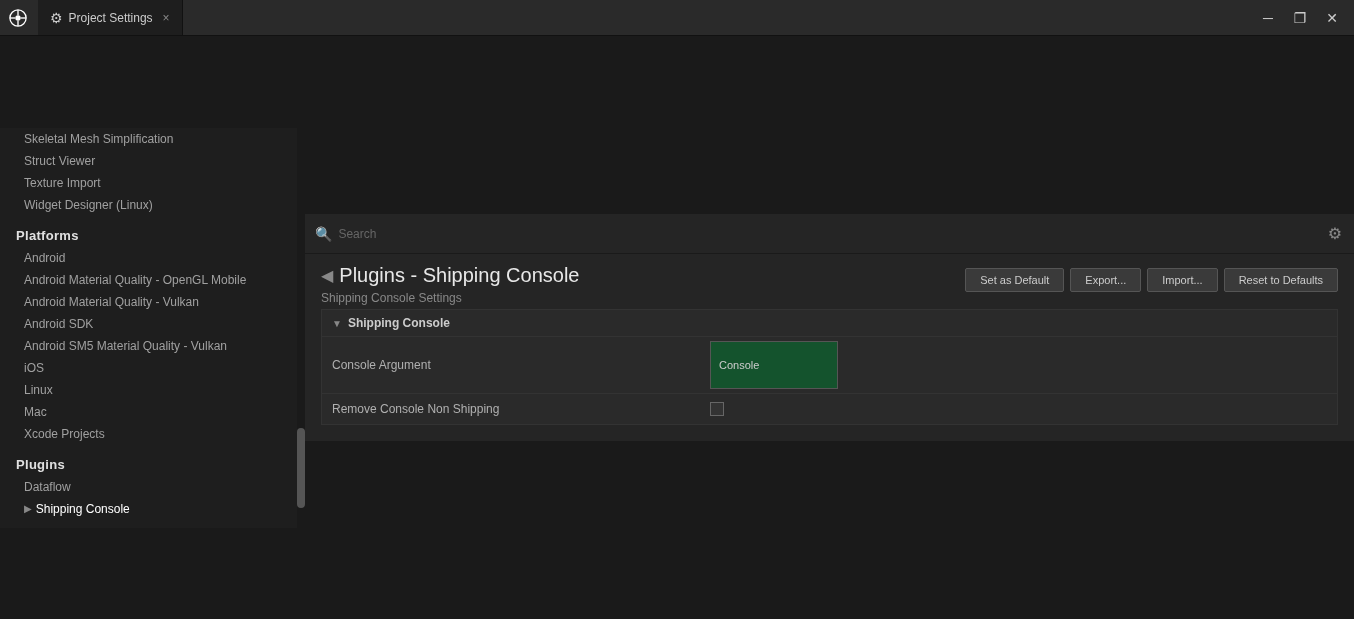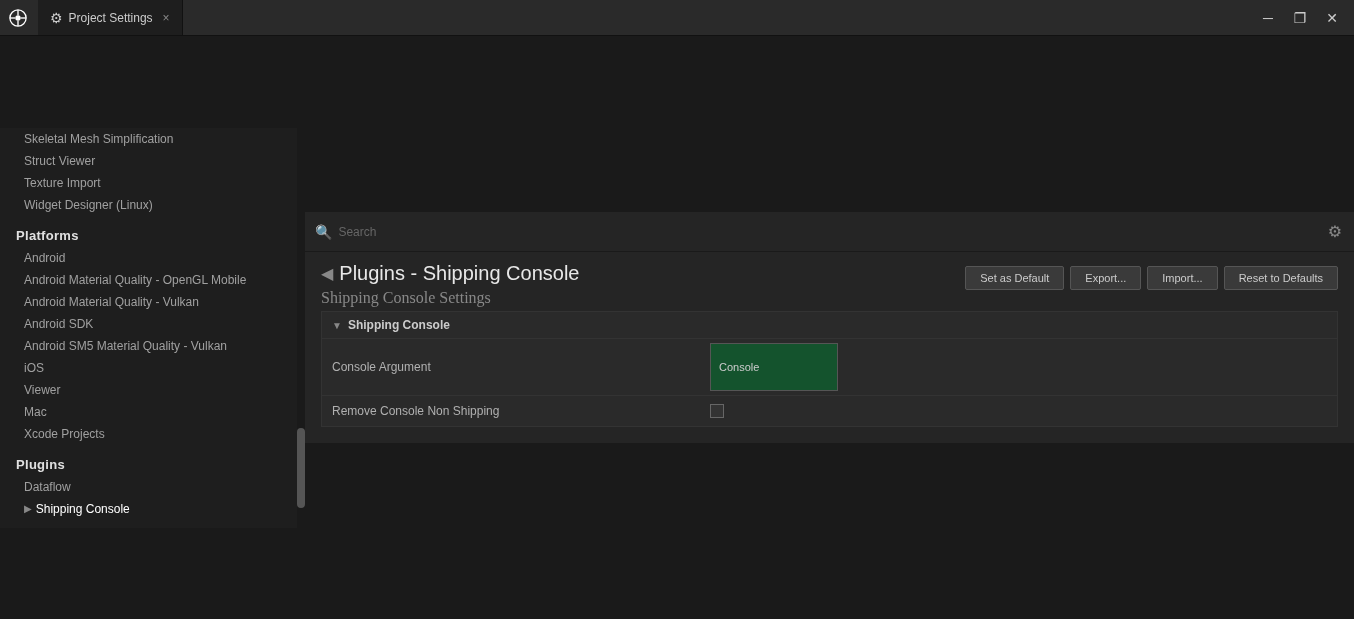--- a/index.html
+++ b/index.html
@@ -179,24 +179,23 @@
       display: flex;
       align-items: center;
       gap: 6px;
       font-size: 20px;
       color: #e8e8e8;
       font-weight: 400;
       margin-bottom: 4px;
     }
     .page-title-arrow { color: #888; font-size: 16px; }
     .page-subtitle {
-      font-size: 16px;
+      font-size: 12px;
       color: #888;
       margin-bottom: 0;
-      font-family: Liberation Serif, serif;
     }
     .action-btn {
       padding: 5px 14px;
       background: #3a3a3a;
       border: 1px solid #555;
       color: #ccc;
       cursor: pointer;
       font-size: 11px;
       border-radius: 2px;
     }
@@ -333,21 +332,21 @@
       <div class="sidebar-item">
         <span>Android SDK</span>
       </div>
       <div class="sidebar-item">
         <span>Android SM5 Material Quality - Vulkan</span>
       </div>
       <div class="sidebar-item">
         <span>iOS</span>
       </div>
       <div class="sidebar-item">
-        <span>Viewer</span>
+        <span>Linux</span>
       </div>
       <div class="sidebar-item">
         <span>Mac</span>
       </div>
       <div class="sidebar-item">
         <span>Xcode Projects</span>
       </div>
     </div>
 
     <div>

